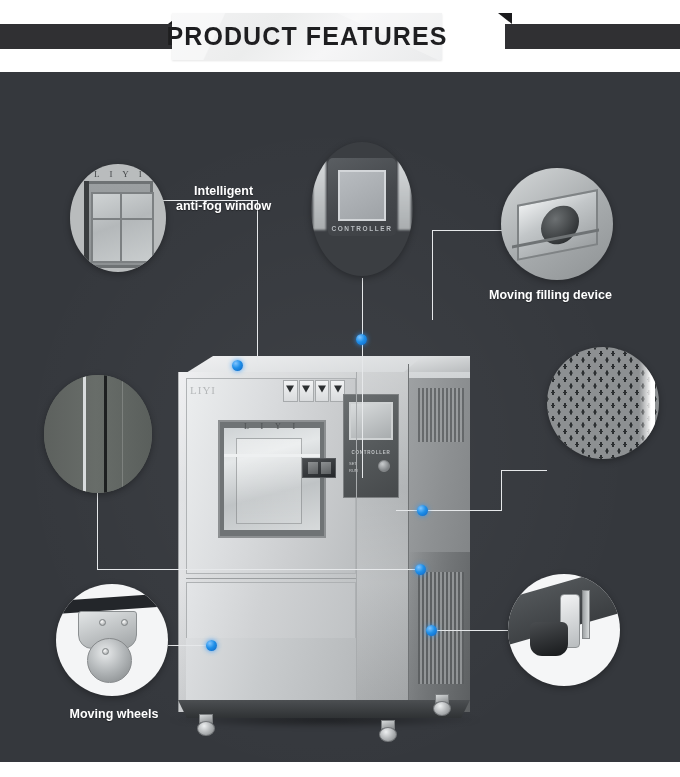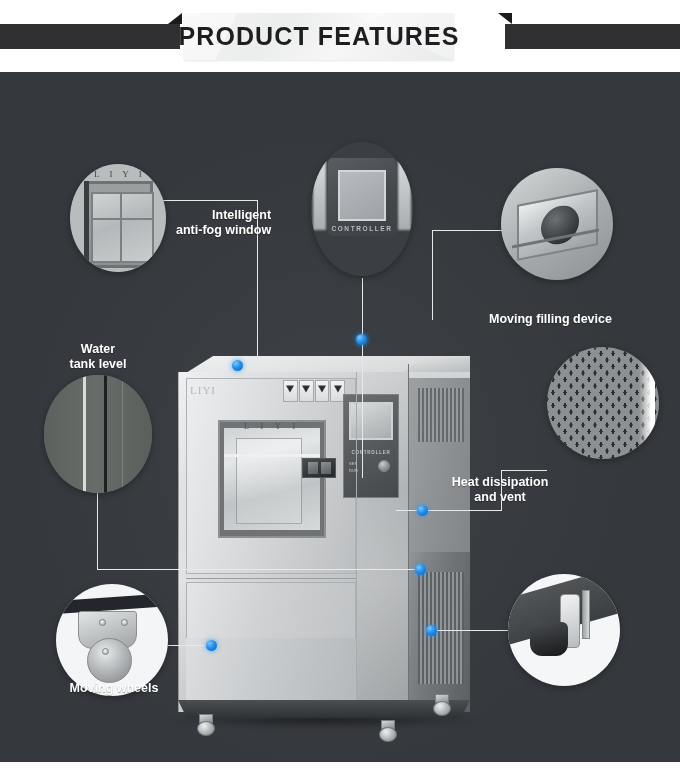--- a/index.html
+++ b/index.html
@@ -25,21 +25,21 @@
     left:168px;
     border-width:0 0 11px 14px;
     border-color:transparent transparent #1b1b1d transparent;
   }
   .ribbon-fold-r {
     right:168px;
     border-width:0 14px 11px 0;
     border-color:transparent #1b1b1d transparent transparent;
   }
   .title-plate {
-    position:absolute; left:184px; top:13px; width:270px; height:47px;
+    position:absolute; left:172px; top:13px; width:270px; height:47px;
     background:linear-gradient(135deg,#f3f3f4 0%,#eceded 35%,#f6f6f7 60%,#e9eaeb 100%);
     display:flex; align-items:center; justify-content:center;
     box-shadow:0 1px 2px rgba(0,0,0,0.10);
   }
   .title-plate::before{
     content:""; position:absolute; left:0; top:0; width:100%; height:100%;
     background:
       linear-gradient(115deg,rgba(255,255,255,0.85) 0 18%,rgba(0,0,0,0) 18.5% 100%),
       linear-gradient(205deg,rgba(255,255,255,0.5) 0 28%,rgba(0,0,0,0) 28.5% 100%);
     opacity:.6; pointer-events:none;
@@ -64,21 +64,21 @@
     position:absolute; left:0; top:762px; width:680px; height:15px; background:#ffffff;
   }
 
   
   .label {
     position:absolute; color:#ffffff; font-size:12.5px; font-weight:bold;
     line-height:15px; white-space:pre; z-index:30;
     text-shadow:0 1px 1px rgba(0,0,0,0.35);
   }
   .label.center { text-align:center; }
-  .label.left   { text-align:right;margin-top:24px; }
+  .label.left   { text-align:center; }
 
   
   .connector { position:absolute; background:#e6e8ea; z-index:12; }
   .h { height:1px; }
   .v { width:1px; }
 
   
   .dot {
     position:absolute; width:11px; height:11px; border-radius:50%;
     background:radial-gradient(circle at 34% 30%, #7fc4ff 0%, #1f8fe8 45%, #0b63c4 100%);
@@ -569,25 +569,21 @@
         <div class="pad"></div>
       </div>
     </div>
 
     <div class="label left" style="left:176px; top:112px;">Intelligent
 anti-fog window</div>
 
 
     <div class="label left" style="left:489px; top:216px;">Moving filling device</div>
 
-    <div class="label center" style="left:38px; top:270px; width:120px;">Water
-tank level</div>
-
-    <div class="label center" style="left:405px; top:403px; width:190px;">Heat dissipation
-and vent</div>
-
-    <div class="label center" style="left:52px; top:609px; width:124px;">Moving wheels</div>
+
+
+    <div class="label center" style="left:52px; top:635px; width:124px;">Moving wheels</div>
 
 
   </div>
 
   <div class="footer-strip"></div>
 </div>
 
 </body></html>

